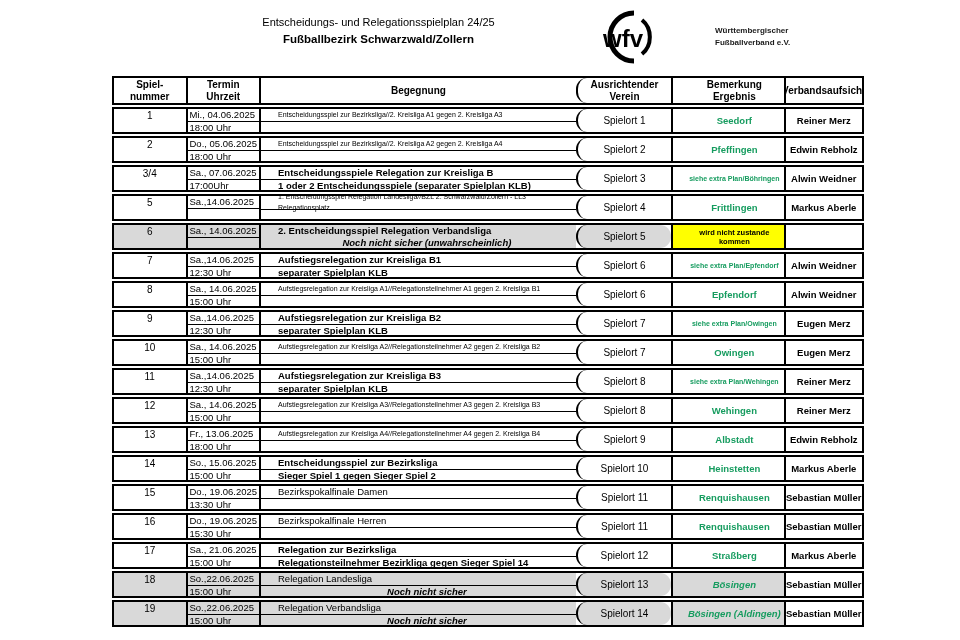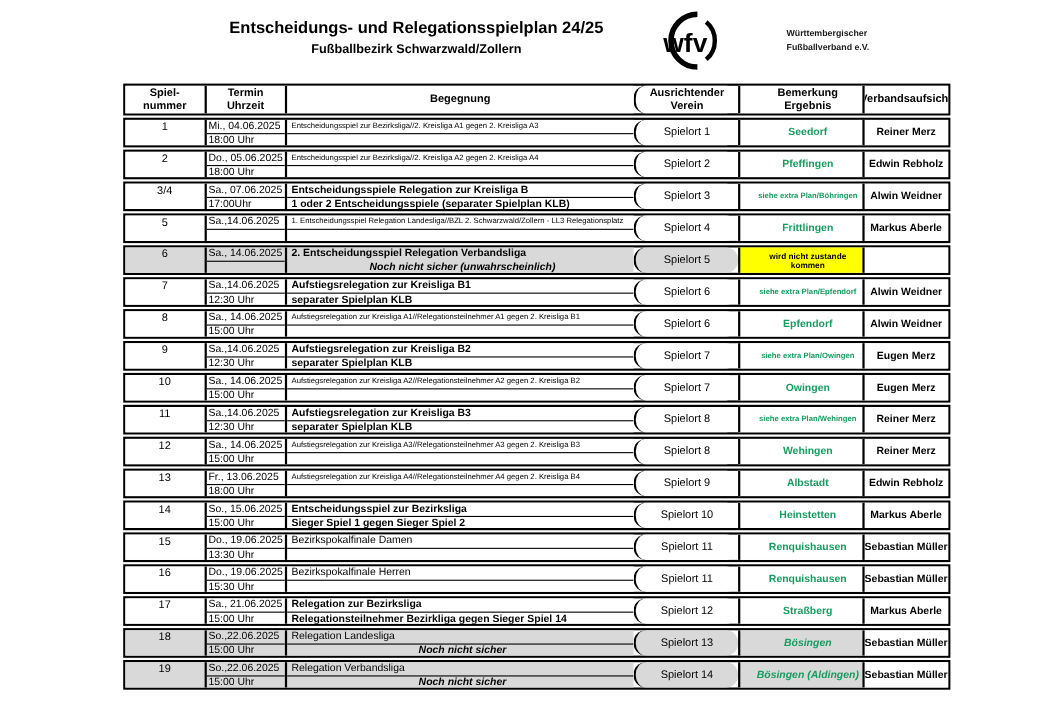--- a/index.html
+++ b/index.html
@@ -1,21 +1,21 @@
 <!DOCTYPE html>
 <html style="--green: #169c5f; --yellow: #ffff00; --gray: #d9d9d9;"><head>
 <meta charset="utf-8">
 <style>
   html,body{margin:0;padding:0;background:#fff;}
   .page{position:relative;width:960px;height:640px;background:#ffffff;overflow:hidden;
         font-family:"Liberation Sans",sans-serif;color:#000;}
 
   
   .titles{position:absolute;left:96px;top:14px;width:565px;text-align:center;}
-  .title1{font-size:15px;font-weight:bold;line-height:1.55;}
+  .title1{font-size:11px;font-weight:normal;line-height:1.55;}
   .title2{font-size:11.5px;font-weight:bold;line-height:1.4;}
   .logo{position:absolute;left:592px;top:10px;display:flex;align-items:center;gap:48px;}
   .logo-caption{margin-left:7px;font-size:8px;font-weight:bold;color:#1a1a1a;line-height:1.45;}
 
   
   .tbl{position:absolute;left:112px;top:76px;width:752px;}
   .row{display:flex;box-sizing:border-box;width:752px;border:2px solid #000;
        margin-bottom:2px;height:27px;background:#fff;}
   .row.hdr{height:29px;}
   .cell{box-sizing:border-box;border-left:2px solid #000;display:flex;flex-direction:column;
@@ -32,21 +32,21 @@
   .hdr .cell{justify-content:center;align-items:center;text-align:center;}
   .hcell{font-size:10px;font-weight:bold;line-height:1.2;}
   .hl2:empty{display:none;}
 
   
   .num{font-size:10px;line-height:12px;padding-top:1px;}
   .half{height:12.5px;line-height:11.5px;display:flex;align-items:center;}
   .half.top{border-bottom:1px solid #000;}
   .no-divider .half.top{border-bottom:none;}
   .c-date .half{padding-left:2px;font-size:9.5px;}
-  .c-game .half{padding-left:4px;}
+  .c-game .half{padding-left:17px;}
   .g-small{font-size:7px;}
   .g-bold{font-size:9.5px;font-weight:bold;}
   .g-normal{font-size:9.5px;}
   .g-bic{font-size:9.5px;font-weight:bold;font-style:italic;justify-content:center;padding-left:0;}
   .center-cell{justify-content:center;align-items:center;text-align:center;}
   .c-venue{font-size:10px;border-radius:11px;}
   .c-official{font-size:9.5px;font-weight:bold;}
   .remark{display:block;}
   .r-green{color:var(--green);font-weight:bold;font-size:9.5px;}
   .r-green-small{color:var(--green);font-weight:bold;font-size:7px;}

